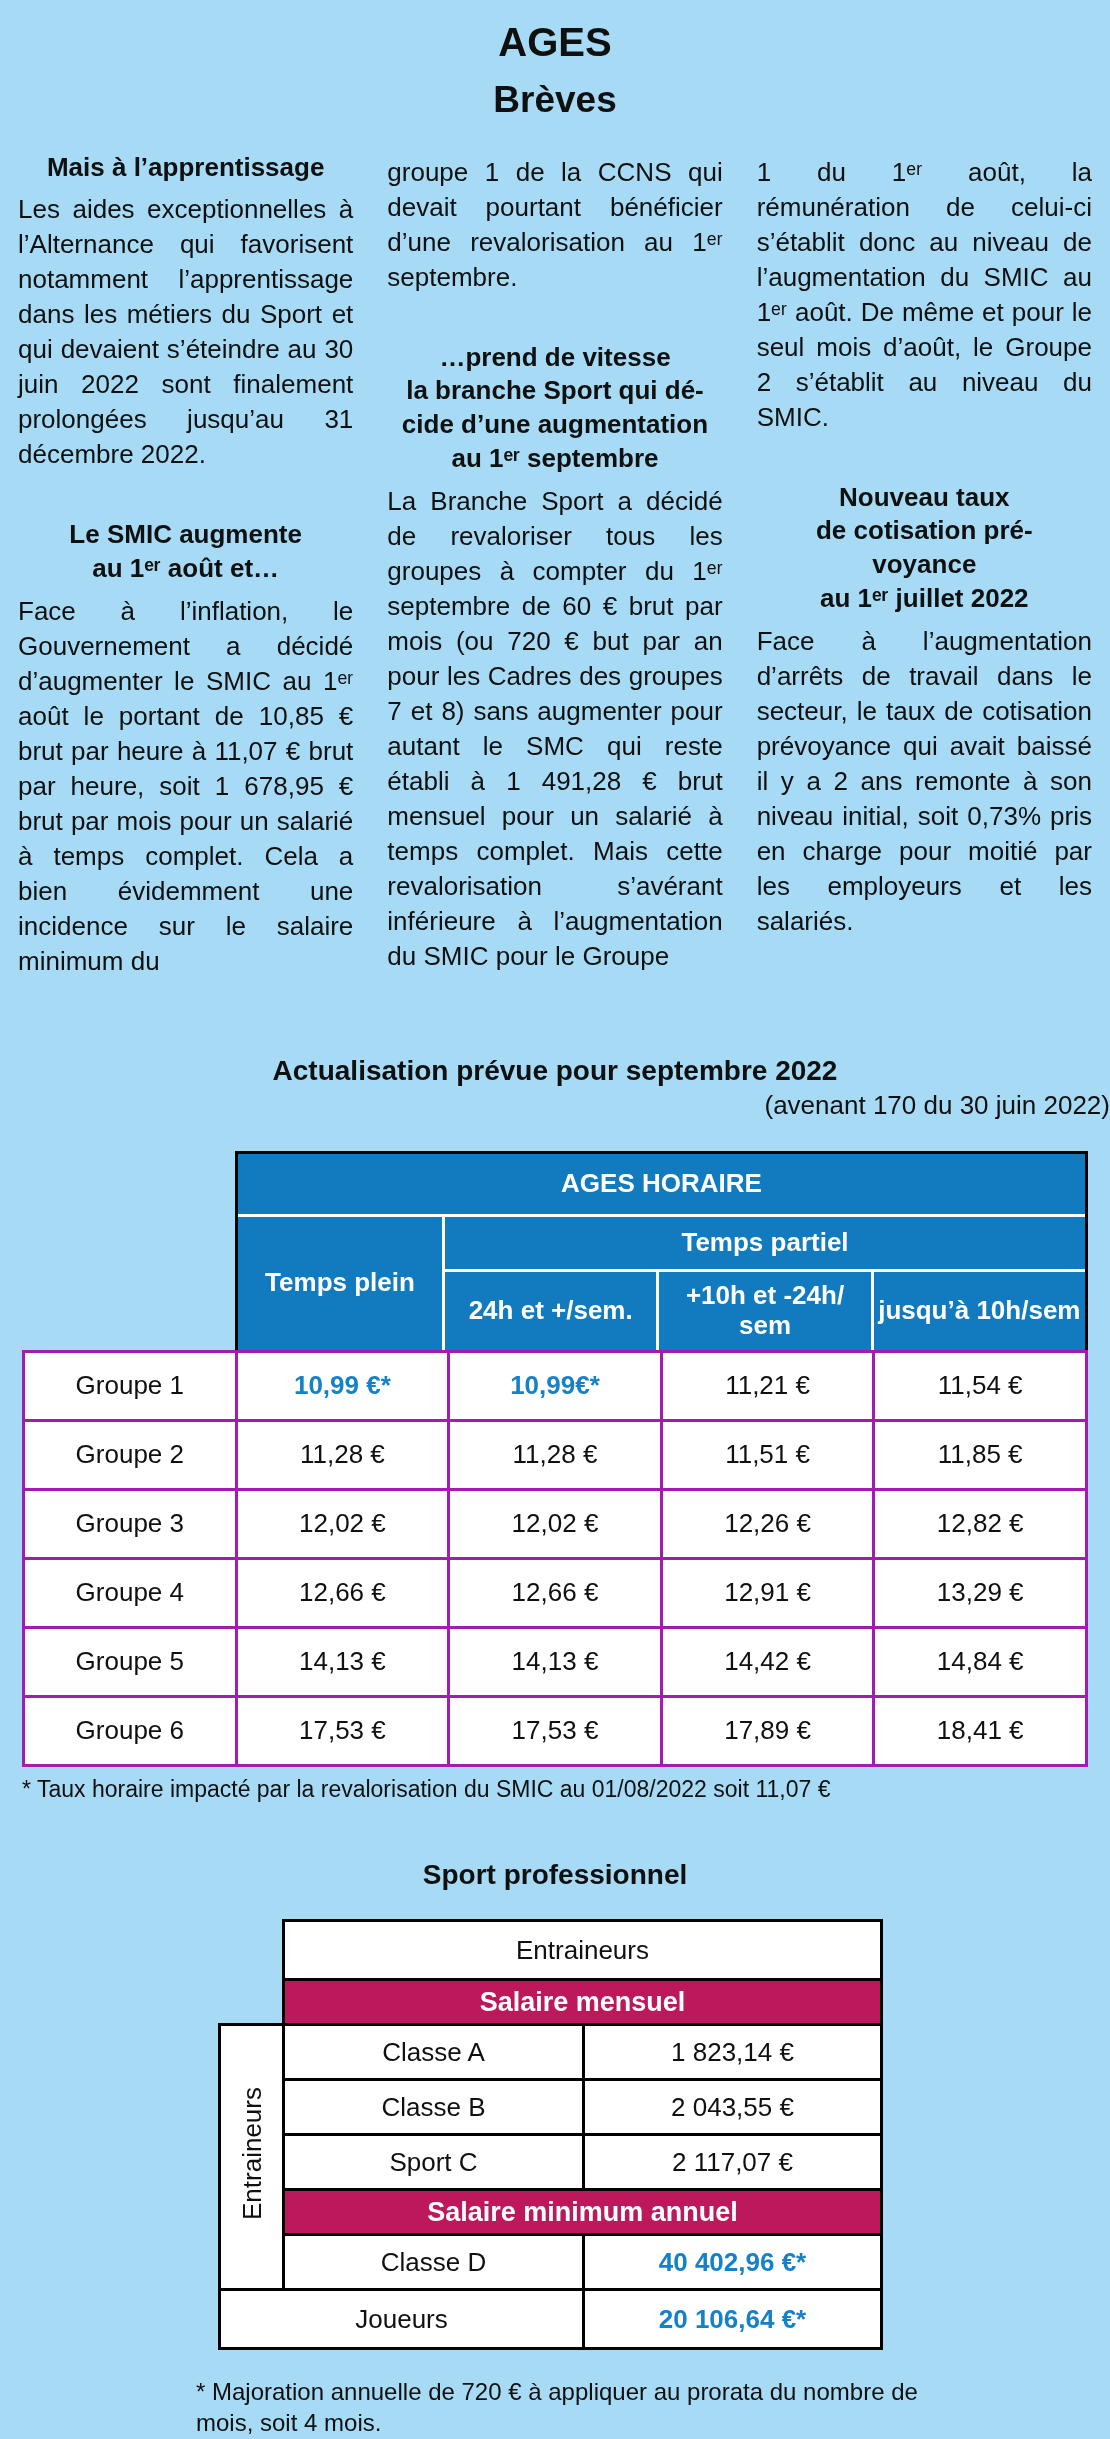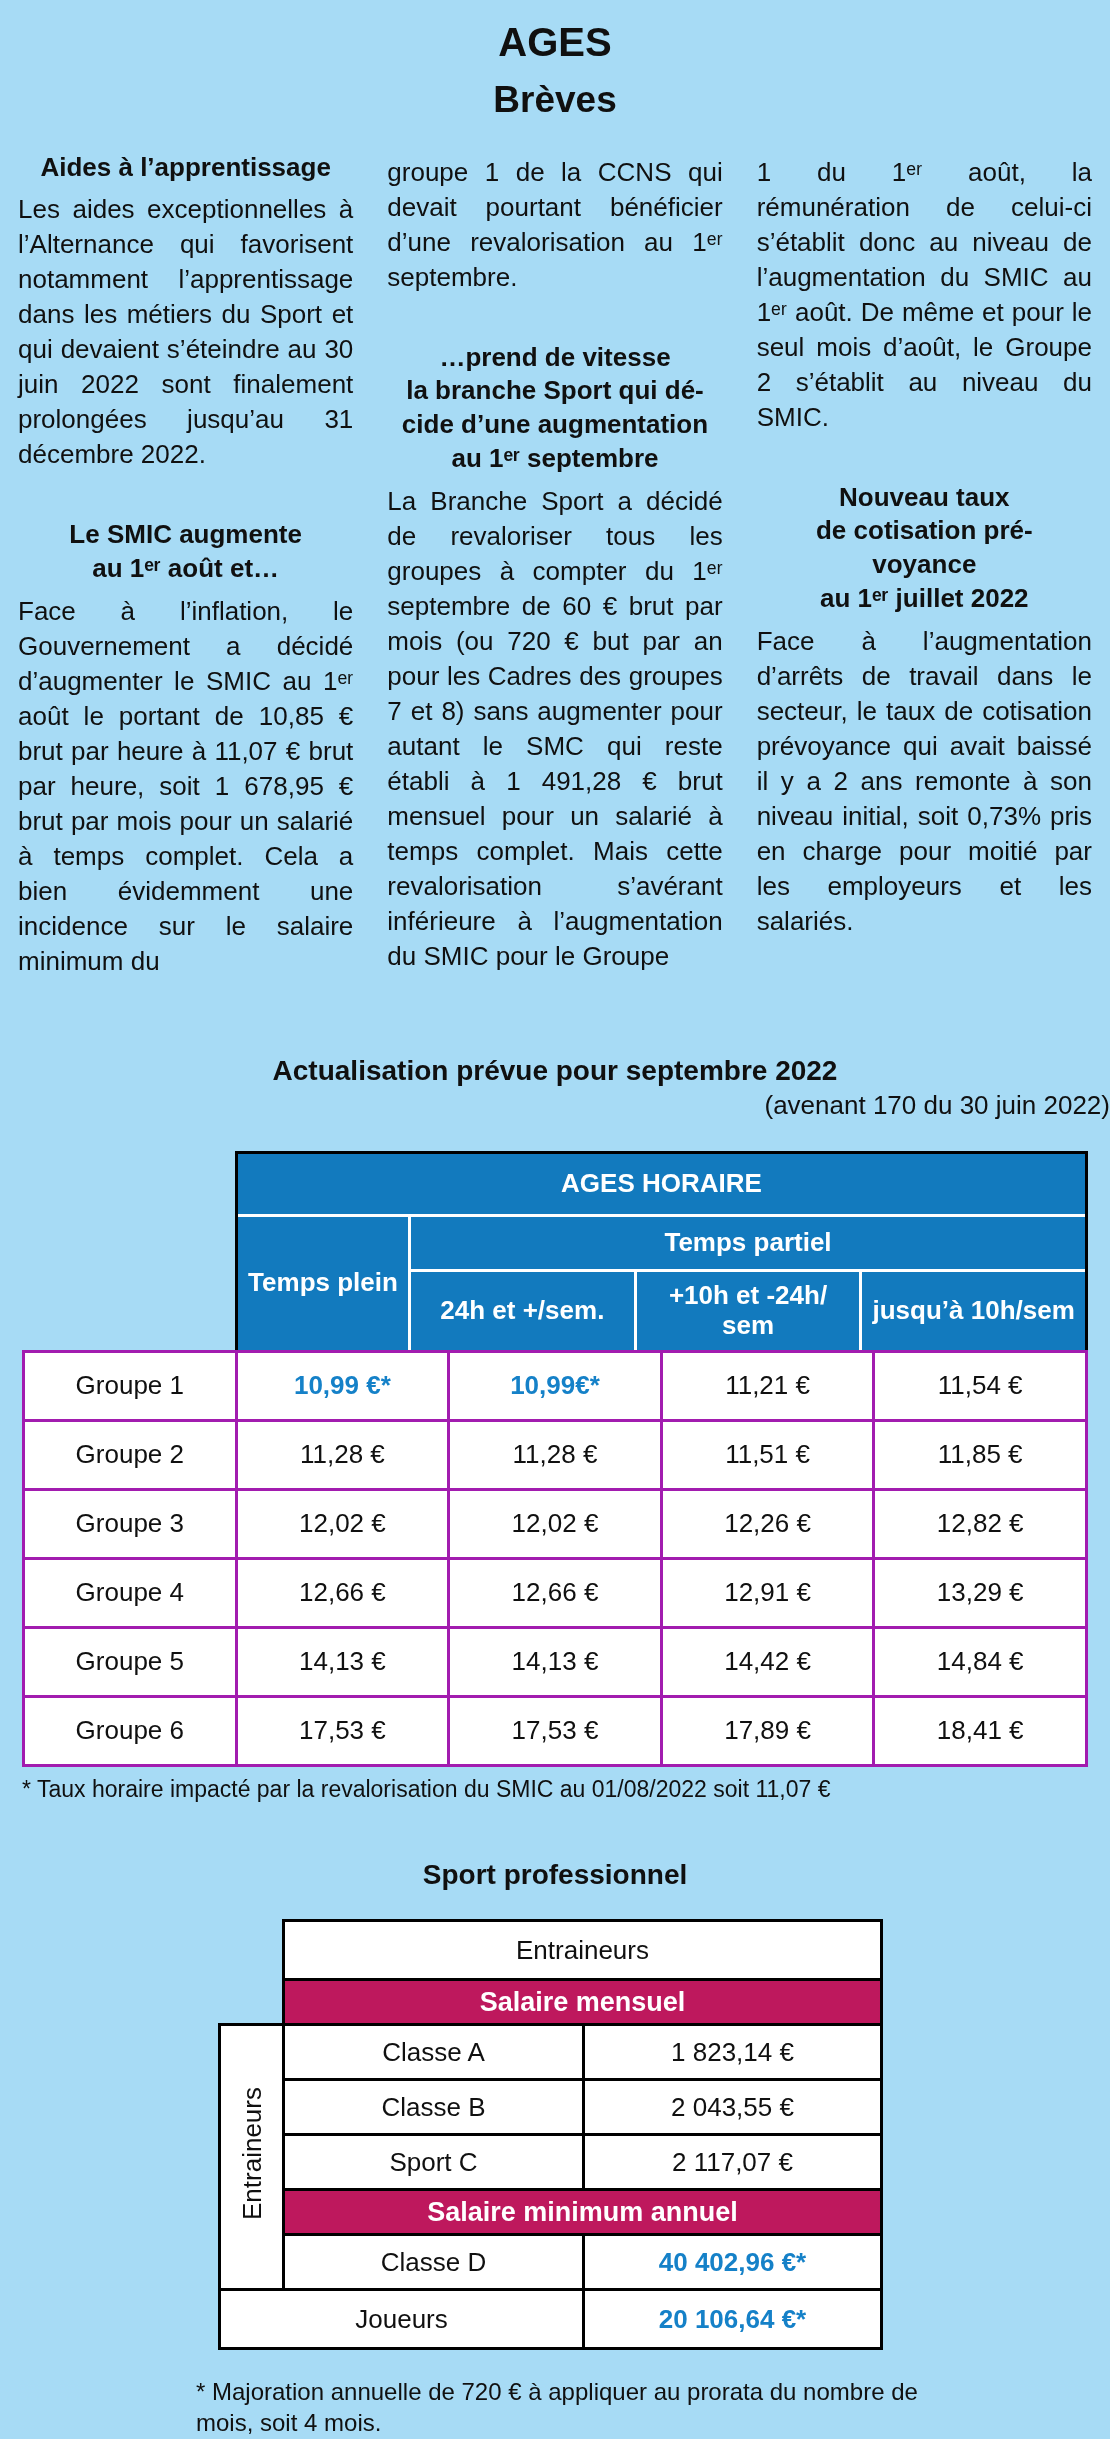--- a/index.html
+++ b/index.html
@@ -33,21 +33,21 @@
     border:3px solid #000; border-bottom:none; background:#fff;
     display:flex; flex-direction:column; gap:3px;
   }
   .t1-th {
     background:#127abe; color:#fff; font-weight:bold; font-size:26px;
     display:flex; align-items:center; justify-content:center;
     text-align:center; white-space:pre-line; line-height:1.15;
   }
   .row-taux { height:60px; }
   .t1-hrow { display:flex; gap:3px; height:133px; }
-  .cell-plein { width:170px; flex:none; }
+  .cell-plein { width:204px; flex:none; }
   .t1-right { flex:1; display:flex; flex-direction:column; gap:3px; min-width:0; }
   .cell-partiel { height:52px; flex:none; }
   .t1-subrow { display:flex; gap:3px; flex:1; }
   .t1-subrow .t1-th { flex:1; min-width:0; }
   table.t1-body { border-collapse:collapse; width:1066px; table-layout:fixed; }
   table.t1-body td {
     border:3px solid #a21caf; background:#fff; height:64px;
     text-align:center; vertical-align:middle; font-size:26px;
   }
   .accent { color:#1581c8; font-weight:bold; }
@@ -76,21 +76,21 @@
 
 <div class="page">
 
   <div class="masthead">
     <div class="title">AGES</div>
     <div class="subtitle">Brèves</div>
   </div>
 
   <div class="columns">
     <div class="col">
-      <div class="col-heading">Aides à l’apprentissage</div>
+      <div class="col-heading">Mais à l’apprentissage</div>
       <p class="col-para">Les aides exceptionnelles à l’Alternance qui favorisent notamment l’apprentissage dans les métiers du Sport et qui devaient s’éteindre au 30 juin 2022 sont finalement prolongées jusqu’au 31 décembre 2022.</p>
       <div class="col-heading">Le SMIC augmente
 au 1ᵉʳ août et…</div>
       <p class="col-para">Face à l’inflation, le Gouvernement a décidé d’augmenter le SMIC au 1ᵉʳ août le portant de 10,85 € brut par heure à 11,07 € brut par heure, soit 1&nbsp;678,95 € brut par mois pour un salarié à temps complet. Cela a bien évidemment une incidence sur le salaire minimum du</p>
     </div>
     <div class="col">
       <p class="col-para">groupe 1 de la CCNS qui devait pourtant bénéficier d’une revalorisation au 1ᵉʳ septembre.</p>
       <div class="col-heading">…prend de vitesse
 la branche Sport qui dé-
 cide d’une augmentation

